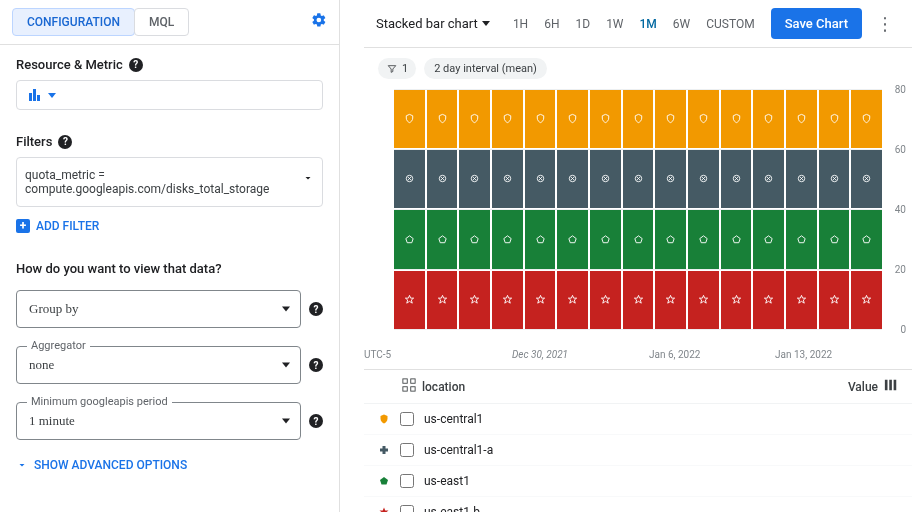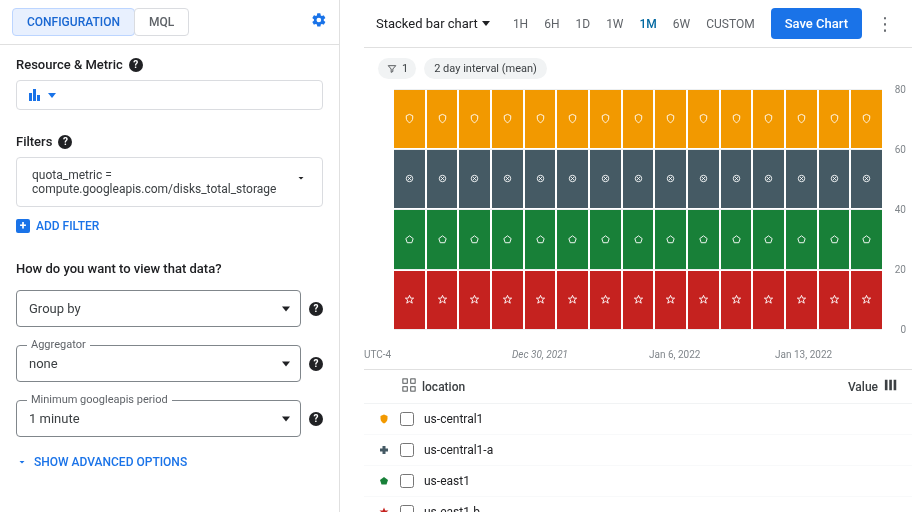--- a/index.html
+++ b/index.html
@@ -15,28 +15,28 @@
 .gear { margin-left: auto; color: #1a73e8; cursor: pointer; font-size: 16px; }
 
 .section { padding: 12px 16px; }
 .sec-title { font-size: 13px; font-weight: 500; display: flex; align-items: center; gap: 6px; margin-bottom: 8px; }
 .help-ic { width:14px;height:14px;border-radius:50%;background:#202124;color:#fff;display:inline-flex;align-items:center;justify-content:center;font-size:10px;font-weight:bold;}
 .metric-box { border:1px solid #dadce0; border-radius:4px; padding:8px 12px; display:flex; align-items:center; gap:8px; cursor:pointer;}
 .metric-box .mtxt { color:#1a73e8; font-weight:500; font-size:11px; letter-spacing:0.3px; flex:1;}
 .bars-ic { display:inline-flex; gap:1px; align-items:flex-end;}
 .bars-ic span{width:3px;background:#1a73e8;}
 .bars-ic span:nth-child(1){height:8px;} .bars-ic span:nth-child(2){height:12px;} .bars-ic span:nth-child(3){height:6px;}
-.filter-box { border:1px solid #dadce0; border-radius:4px; padding:10px 15px; display:flex; align-items:flex-start; gap:8px; font-size:12px; color:#3c4043;}
+.filter-box { border:1px solid #dadce0; border-radius:4px; padding:10px 8px; display:flex; align-items:flex-start; gap:8px; font-size:12px; color:#3c4043;}
 .add-filter { color:#1a73e8; font-weight:500; font-size:12px; display:flex; align-items:center; gap:6px; margin-top:12px; cursor:pointer;}
 .plus-box{width:14px;height:14px;background:#1a73e8;color:#fff;display:flex;align-items:center;justify-content:center;font-size:12px;font-weight:bold;border-radius:2px;}
 .q-title { font-size:13px; font-weight:500; margin:4px 0 14px;}
 .field-wrap { position:relative; margin-bottom:18px; display:flex; align-items:center; gap:8px;}
 .field { flex:1; border:1px solid #80868b; border-radius:4px; padding:10px 30px 10px 12px; font-size:13px; position:relative; cursor:pointer;}
 .field .lbl { position:absolute; top:-8px; left:10px; background:#fff; padding:0 4px; font-size:11px; color:#5f6368;}
-.field .val { color:#3c4043; }
+.field .val { color:#3c4043;font-family:Liberation Serif, serif; }
 .chev-d { position:absolute; right:10px; top:50%; transform:translateY(-50%); }
 .show-adv { color:#1a73e8; font-weight:500; font-size:12px; display:flex; align-items:center; gap:6px; cursor:pointer; margin-top:4px;}
 
 
 .r-head { display:flex; align-items:center; padding:8px 12px; border-bottom:1px solid #e0e0e0; gap:8px;}
 .chart-type { font-size:13px; display:flex; align-items:center; gap:4px; cursor:pointer;}
 .time-row { margin-left:auto; display:flex; align-items:center; }
 .time-btn { padding:4px 8px; font-size:12px; color:#5f6368; cursor:pointer; border-radius:4px;}
 .time-btn.active{ color:#0369a1; font-weight:500;}
 .save-btn { background:#1a73e8; color:#fff; border:none; padding:8px 14px; border-radius:4px; font-size:13px; font-weight:500; cursor:pointer;}
@@ -536,21 +536,21 @@
         <div class="ylabel" style="top: 75%;">20</div>
         <div class="gridline" style="top: 50%;"></div>
         <div class="ylabel" style="top: 50%;">40</div>
         <div class="gridline" style="top: 25%;"></div>
         <div class="ylabel" style="top: 25%;">60</div>
         <div class="gridline" style="top: 0%;"></div>
         <div class="ylabel" style="top: 0%;">80</div>
       </div>
   </div>
   <div class="xlabels" id="xlabels">
-      <span class="xlab" style="left: 0px;">UTC-4</span>
+      <span class="xlab" style="left: 0px;">UTC-5</span>
       <span class="xlab" style="left: 27%; font-style: italic;">Dec 30, 2021</span>
       <span class="xlab" style="left: 52%;">Jan 6, 2022</span>
       <span class="xlab" style="left: 75%;">Jan 13, 2022</span>
     </div>
 
   <div class="legend">
     <div class="leg-head">
       <span style="width:24px"></span>
       <span style="margin-right:6px">
         <svg width="14" height="14" viewBox="0 0 16 16">

